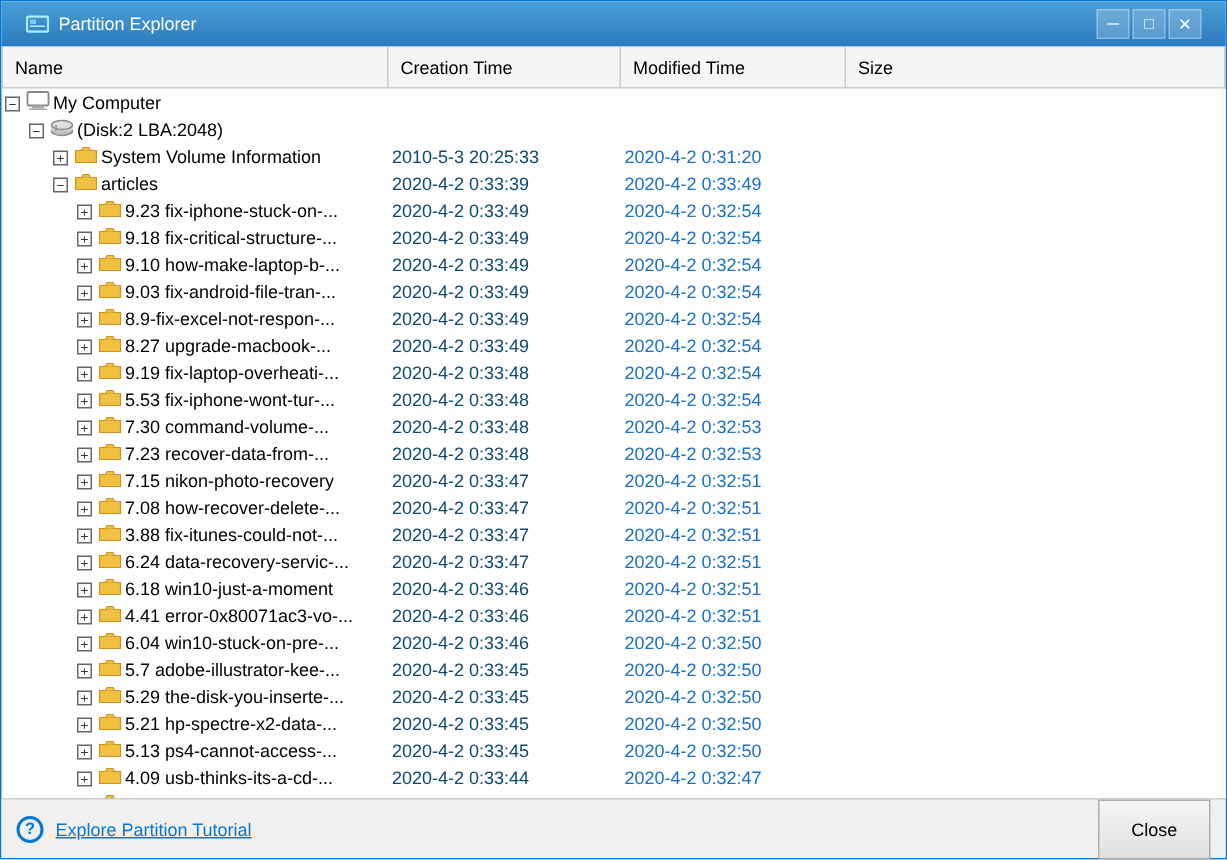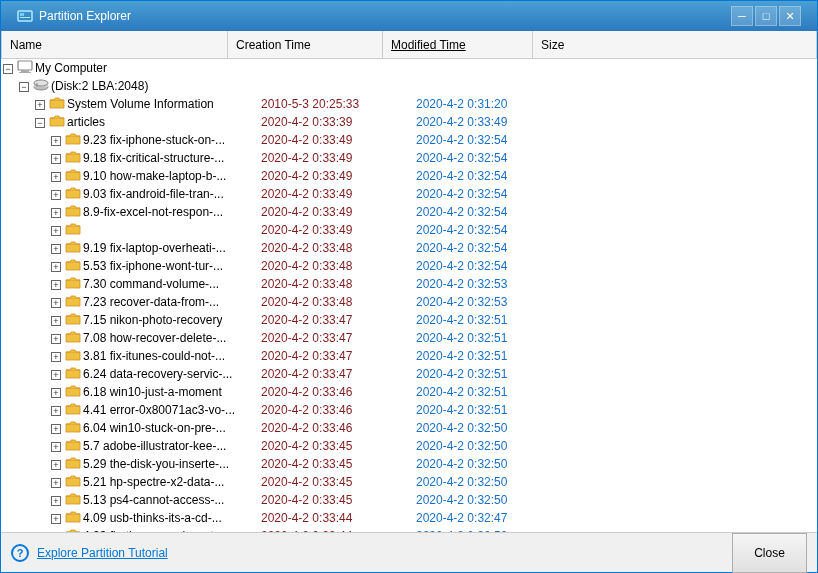--- a/index.html
+++ b/index.html
@@ -75,23 +75,23 @@
     }
     .col-header {
       padding: 5px 8px;
       font-weight: normal;
       border-right: 1px solid #ccc;
       font-size: 12px;
       color: #000;
       display: flex;
       align-items: center;
     }
-    .col-name { width: 227px; border-left: 1px solid #ccc; }
+    .col-name { width: 258px; border-left: 1px solid #ccc; }
     .col-creation { width: 155px; }
-    .col-modified { width: 150px; text-decoration: underline; }
+    .col-modified { width: 150px; }
     .col-size { flex: 1; }
 
     .tree-container {
       flex: 1;
       overflow-y: scroll;
       overflow-x: hidden;
       background: white;
     }
 
     .tree-row {
@@ -108,21 +108,21 @@
       overflow: hidden;
       white-space: nowrap;
       padding-right: 4px;
       flex-shrink: 0;
     }
     .cell-creation {
       width: 155px;
       overflow: hidden;
       white-space: nowrap;
       padding-left: 2px;
-      color: #7f1d1d;
+      color: #0c4a6e;
       flex-shrink: 0;
     }
     .cell-modified {
       width: 150px;
       overflow: hidden;
       white-space: nowrap;
       padding-left: 2px;
       color: #1a6fc4;
       flex-shrink: 0;
     }
@@ -389,20 +389,21 @@
         <div class="tree-row">
           <div class="cell-name">
             <span class="indent" style="width: 48px;"></span>
             <span><div class="expander">
                 <div class="expander-box">+</div>
               </div></span>
             <span><svg width="16" height="14" viewBox="0 0 16 14" style="flex-shrink:0;margin:0 2px;">
         <path d="M1 4 L1 12 L15 12 L15 4 Z" fill="#f0c040" stroke="#d09020" stroke-width="0.8"></path>
         <path d="M1 4 L5 4 L6 2 L10 2 L11 4 L15 4" fill="#f0c040" stroke="#d09020" stroke-width="0.8"></path>
       </svg></span>
+            <span class="row-text">8.27 upgrade-macbook-...</span>
           </div>
           <div class="cell-creation">2020-4-2 0:33:49</div>
           <div class="cell-modified">2020-4-2 0:32:54</div>
           <div class="cell-size"></div>
         </div>
         <div class="tree-row">
           <div class="cell-name">
             <span class="indent" style="width: 48px;"></span>
             <span><div class="expander">
                 <div class="expander-box">+</div>
@@ -500,21 +501,21 @@
         <div class="tree-row">
           <div class="cell-name">
             <span class="indent" style="width: 48px;"></span>
             <span><div class="expander">
                 <div class="expander-box">+</div>
               </div></span>
             <span><svg width="16" height="14" viewBox="0 0 16 14" style="flex-shrink:0;margin:0 2px;">
         <path d="M1 4 L1 12 L15 12 L15 4 Z" fill="#f0c040" stroke="#d09020" stroke-width="0.8"></path>
         <path d="M1 4 L5 4 L6 2 L10 2 L11 4 L15 4" fill="#f0c040" stroke="#d09020" stroke-width="0.8"></path>
       </svg></span>
-            <span class="row-text">3.81 fix-itunes-could-not-...</span>
+            <span class="row-text">3.88 fix-itunes-could-not-...</span>
           </div>
           <div class="cell-creation">2020-4-2 0:33:47</div>
           <div class="cell-modified">2020-4-2 0:32:51</div>
           <div class="cell-size"></div>
         </div>
         <div class="tree-row">
           <div class="cell-name">
             <span class="indent" style="width: 48px;"></span>
             <span><div class="expander">
                 <div class="expander-box">+</div>

